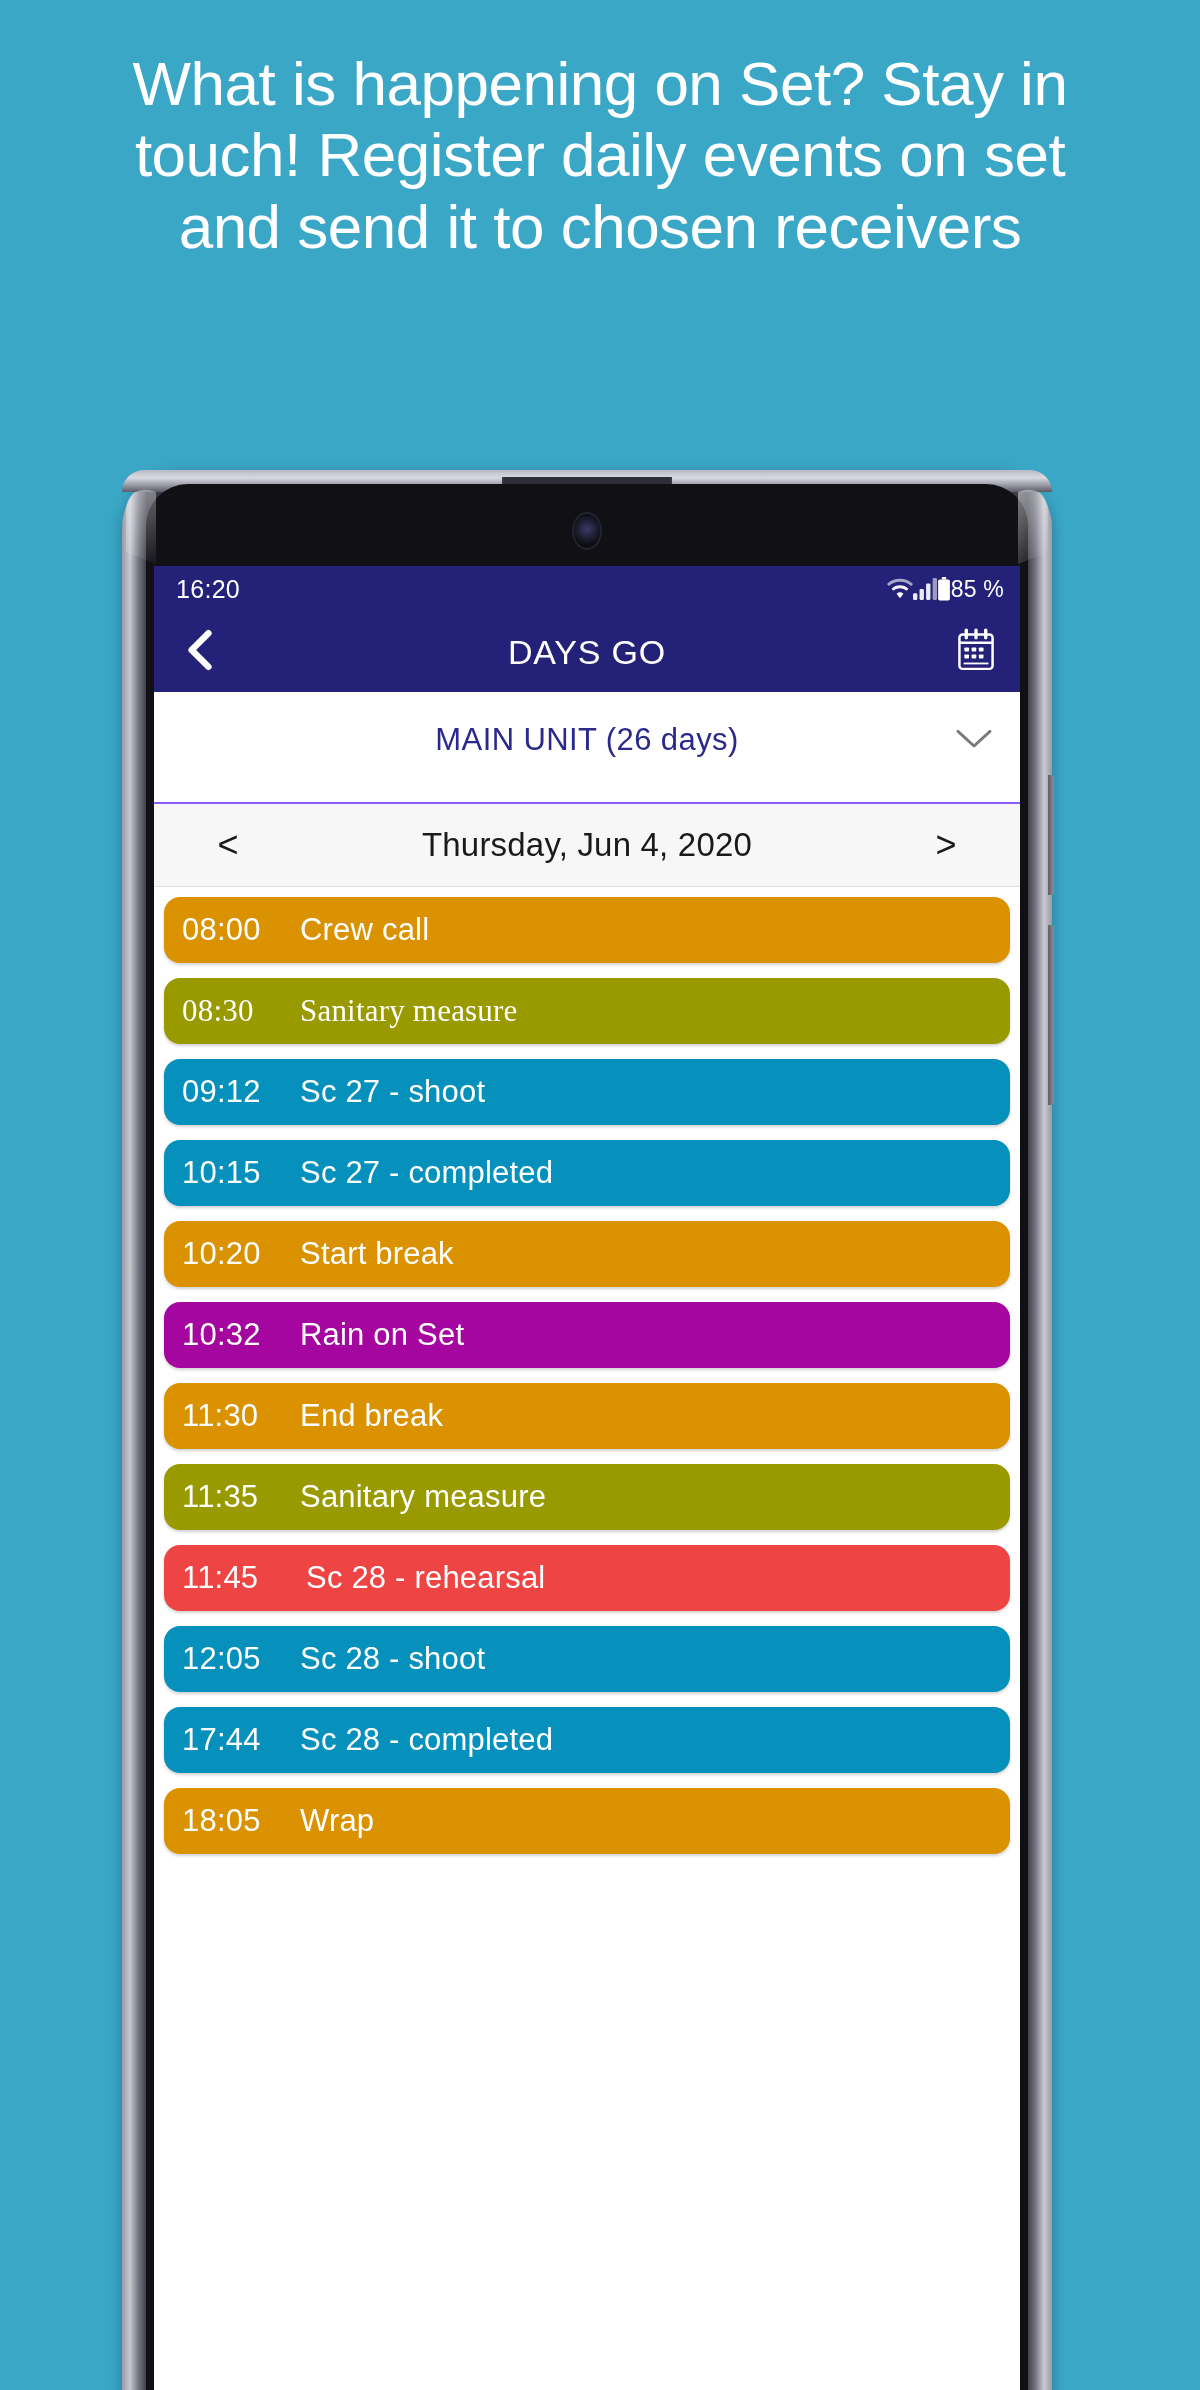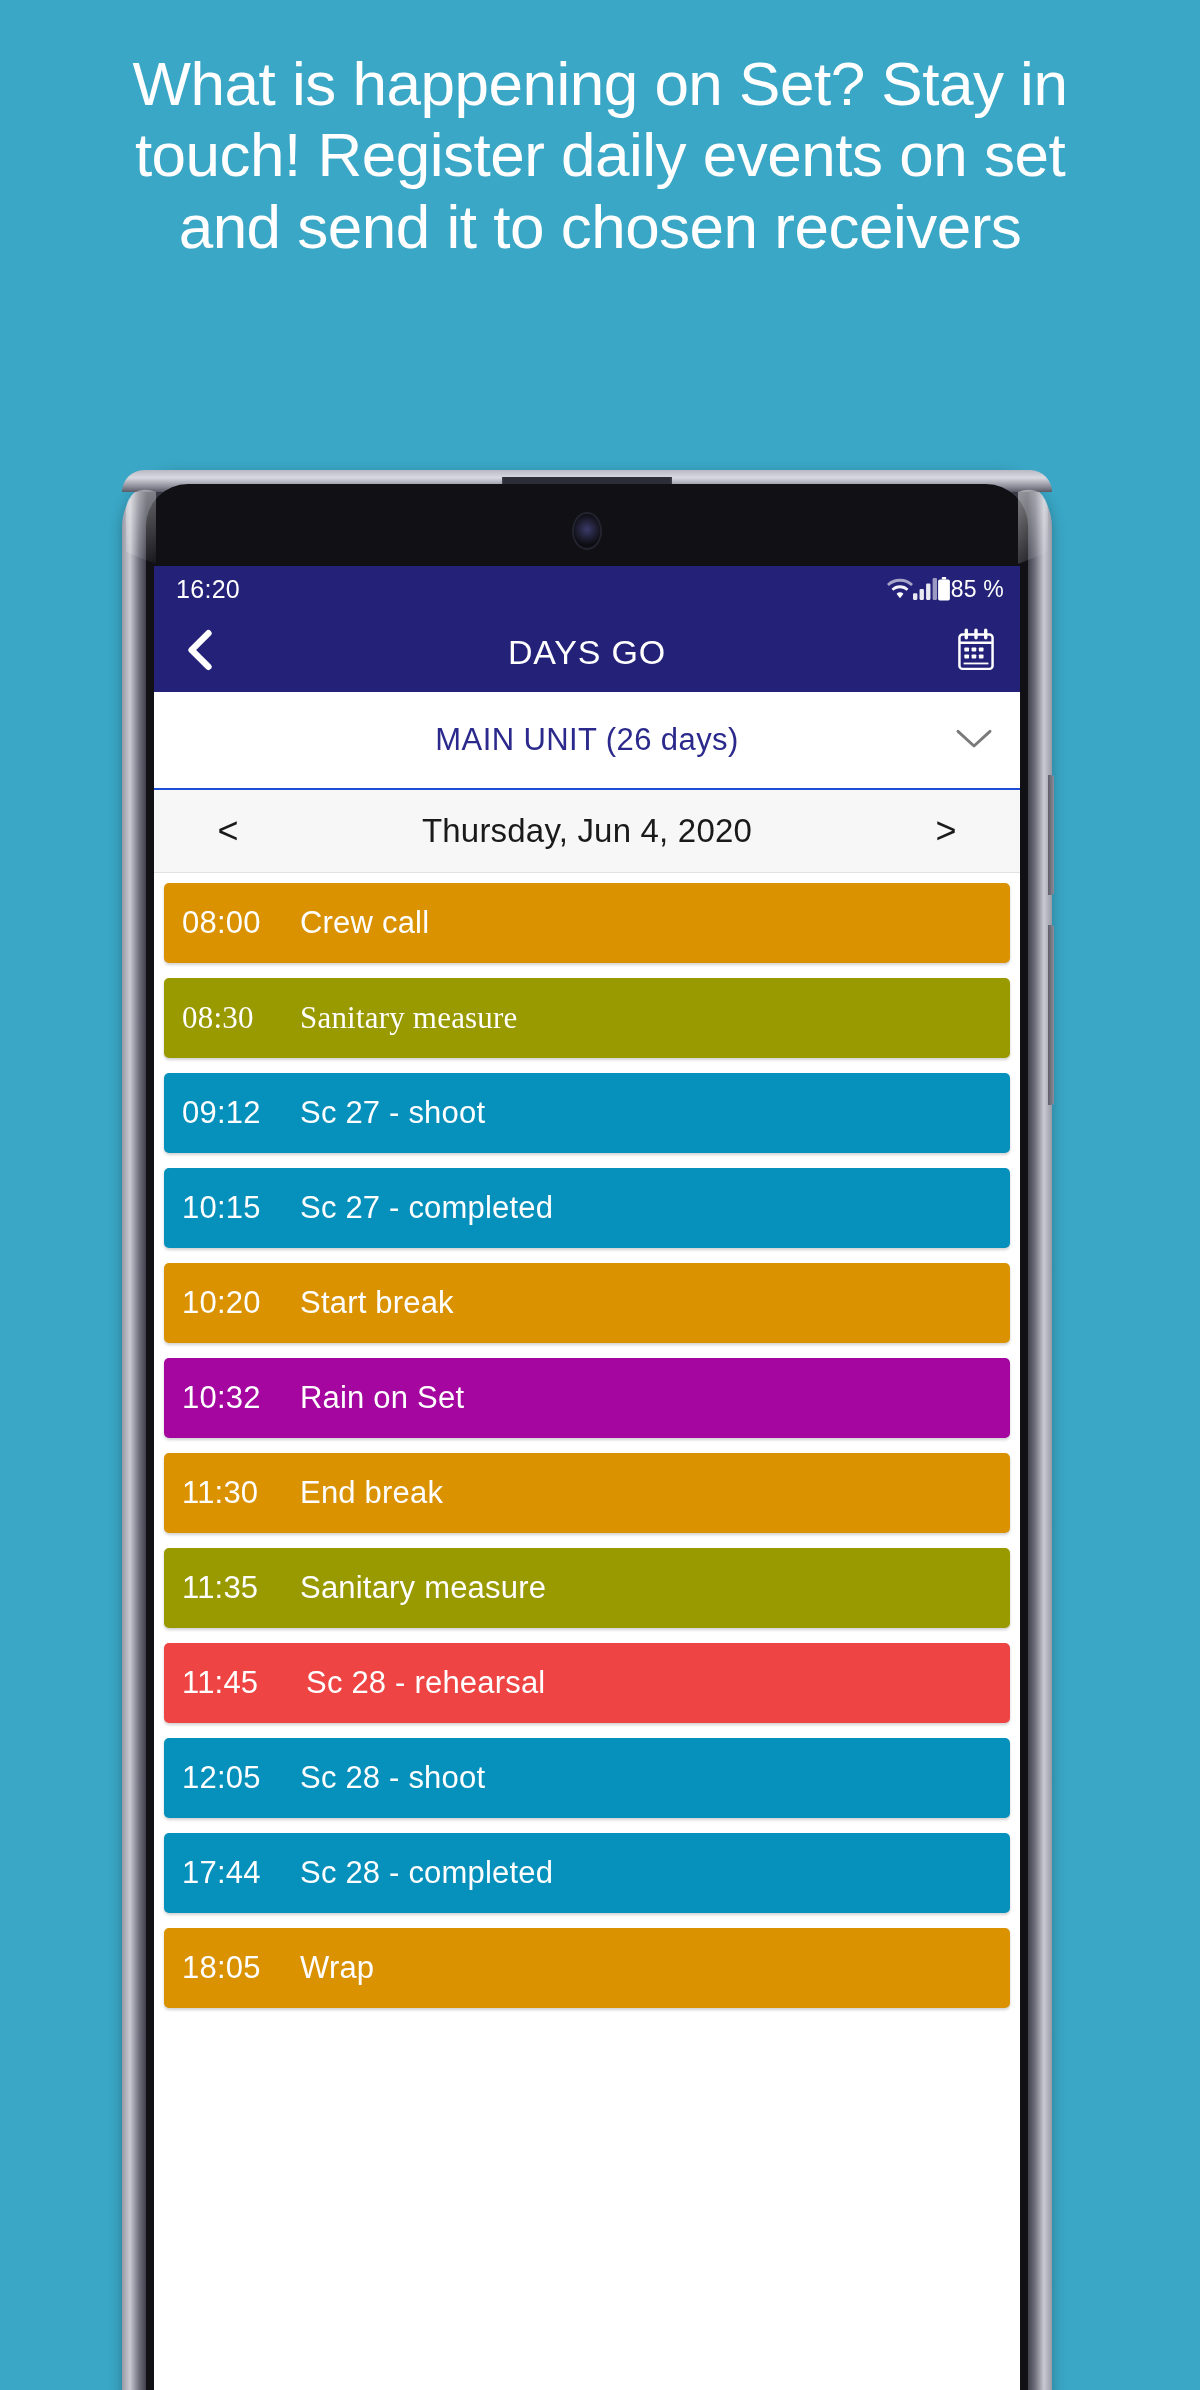--- a/index.html
+++ b/index.html
@@ -179,22 +179,22 @@
     cursor: pointer;
     z-index: 2;
   }
 
   
   .unit-bar {
     height: 96px;
     background: #ffffff;
     display: flex;
     align-items: center;
-    padding: 0 22px 0 22px;
-    border-bottom: 2px solid #1d4ed8;
+    padding: 0 22px 14px 22px;
+    border-bottom: 2px solid #8b5cf6;
     position: relative;
   }
   .unit-label {
     position: absolute;
     left: 0; right: 0;
     text-align: center;
     color: #2b2a8c;
     font-size: 31px;
     letter-spacing: 0.4px;
     pointer-events: none;
@@ -232,22 +232,22 @@
   }
 
   
   .event-list {
     background: #ffffff;
     padding: 10px 10px 0 10px;
     height: calc(100% - 304px);
     overflow: hidden;
   }
   .event-row {
-    height: 80px;
-    border-radius: 5px;
+    height: 66px;
+    border-radius: 16px;
     display: flex;
     align-items: center;
     padding: 0 0 0 18px;
     margin-bottom: 15px;
     color: #ffffff;
     box-shadow: 0 2px 3px rgba(0,0,0,0.18);
     cursor: pointer;
   }
   .event-time {
     font-size: 31px;

